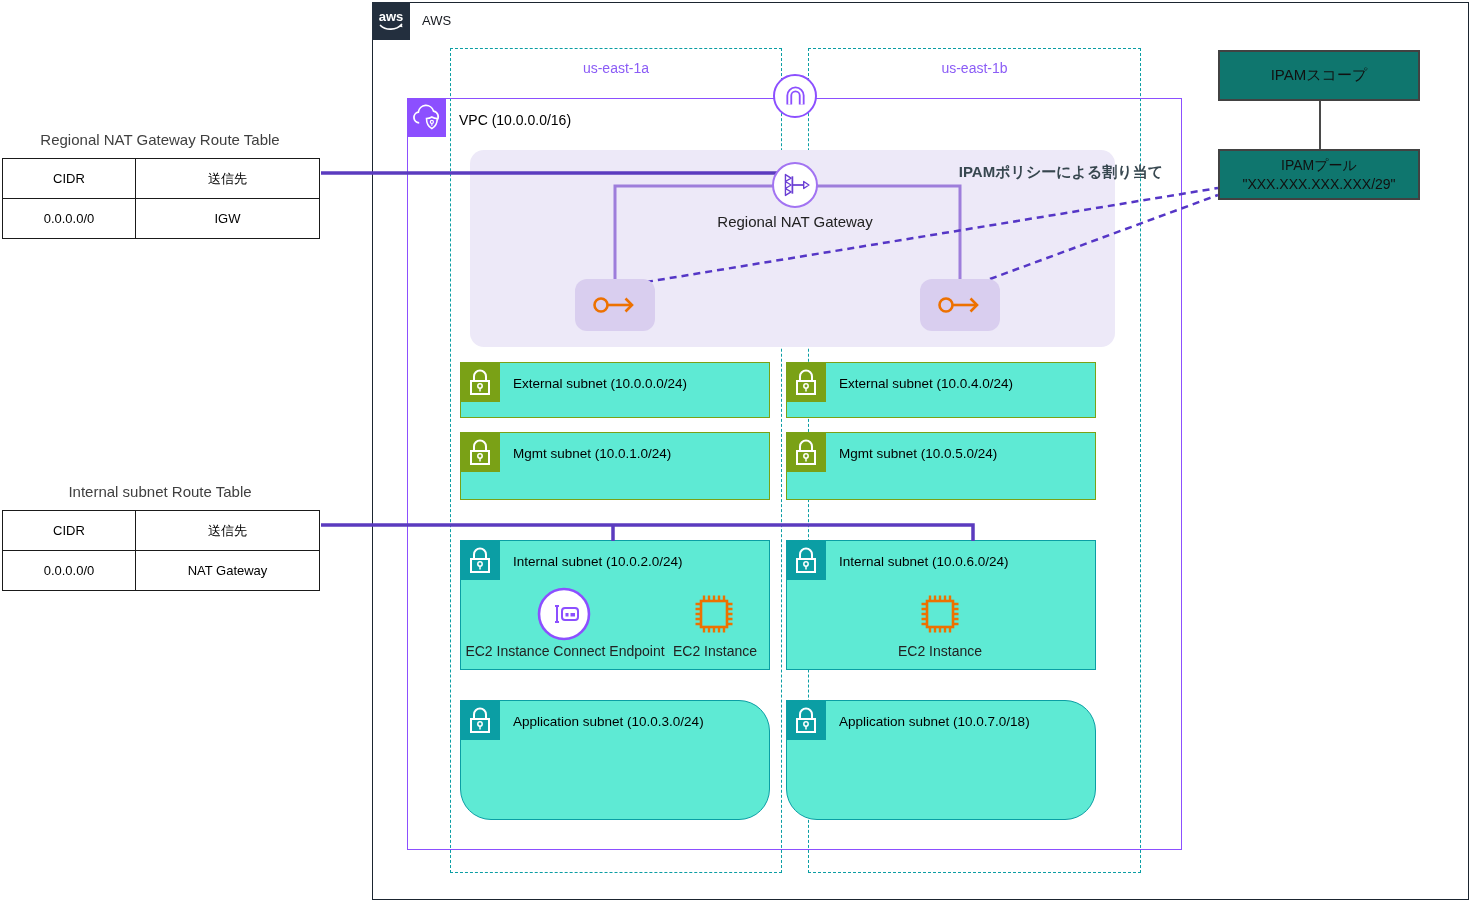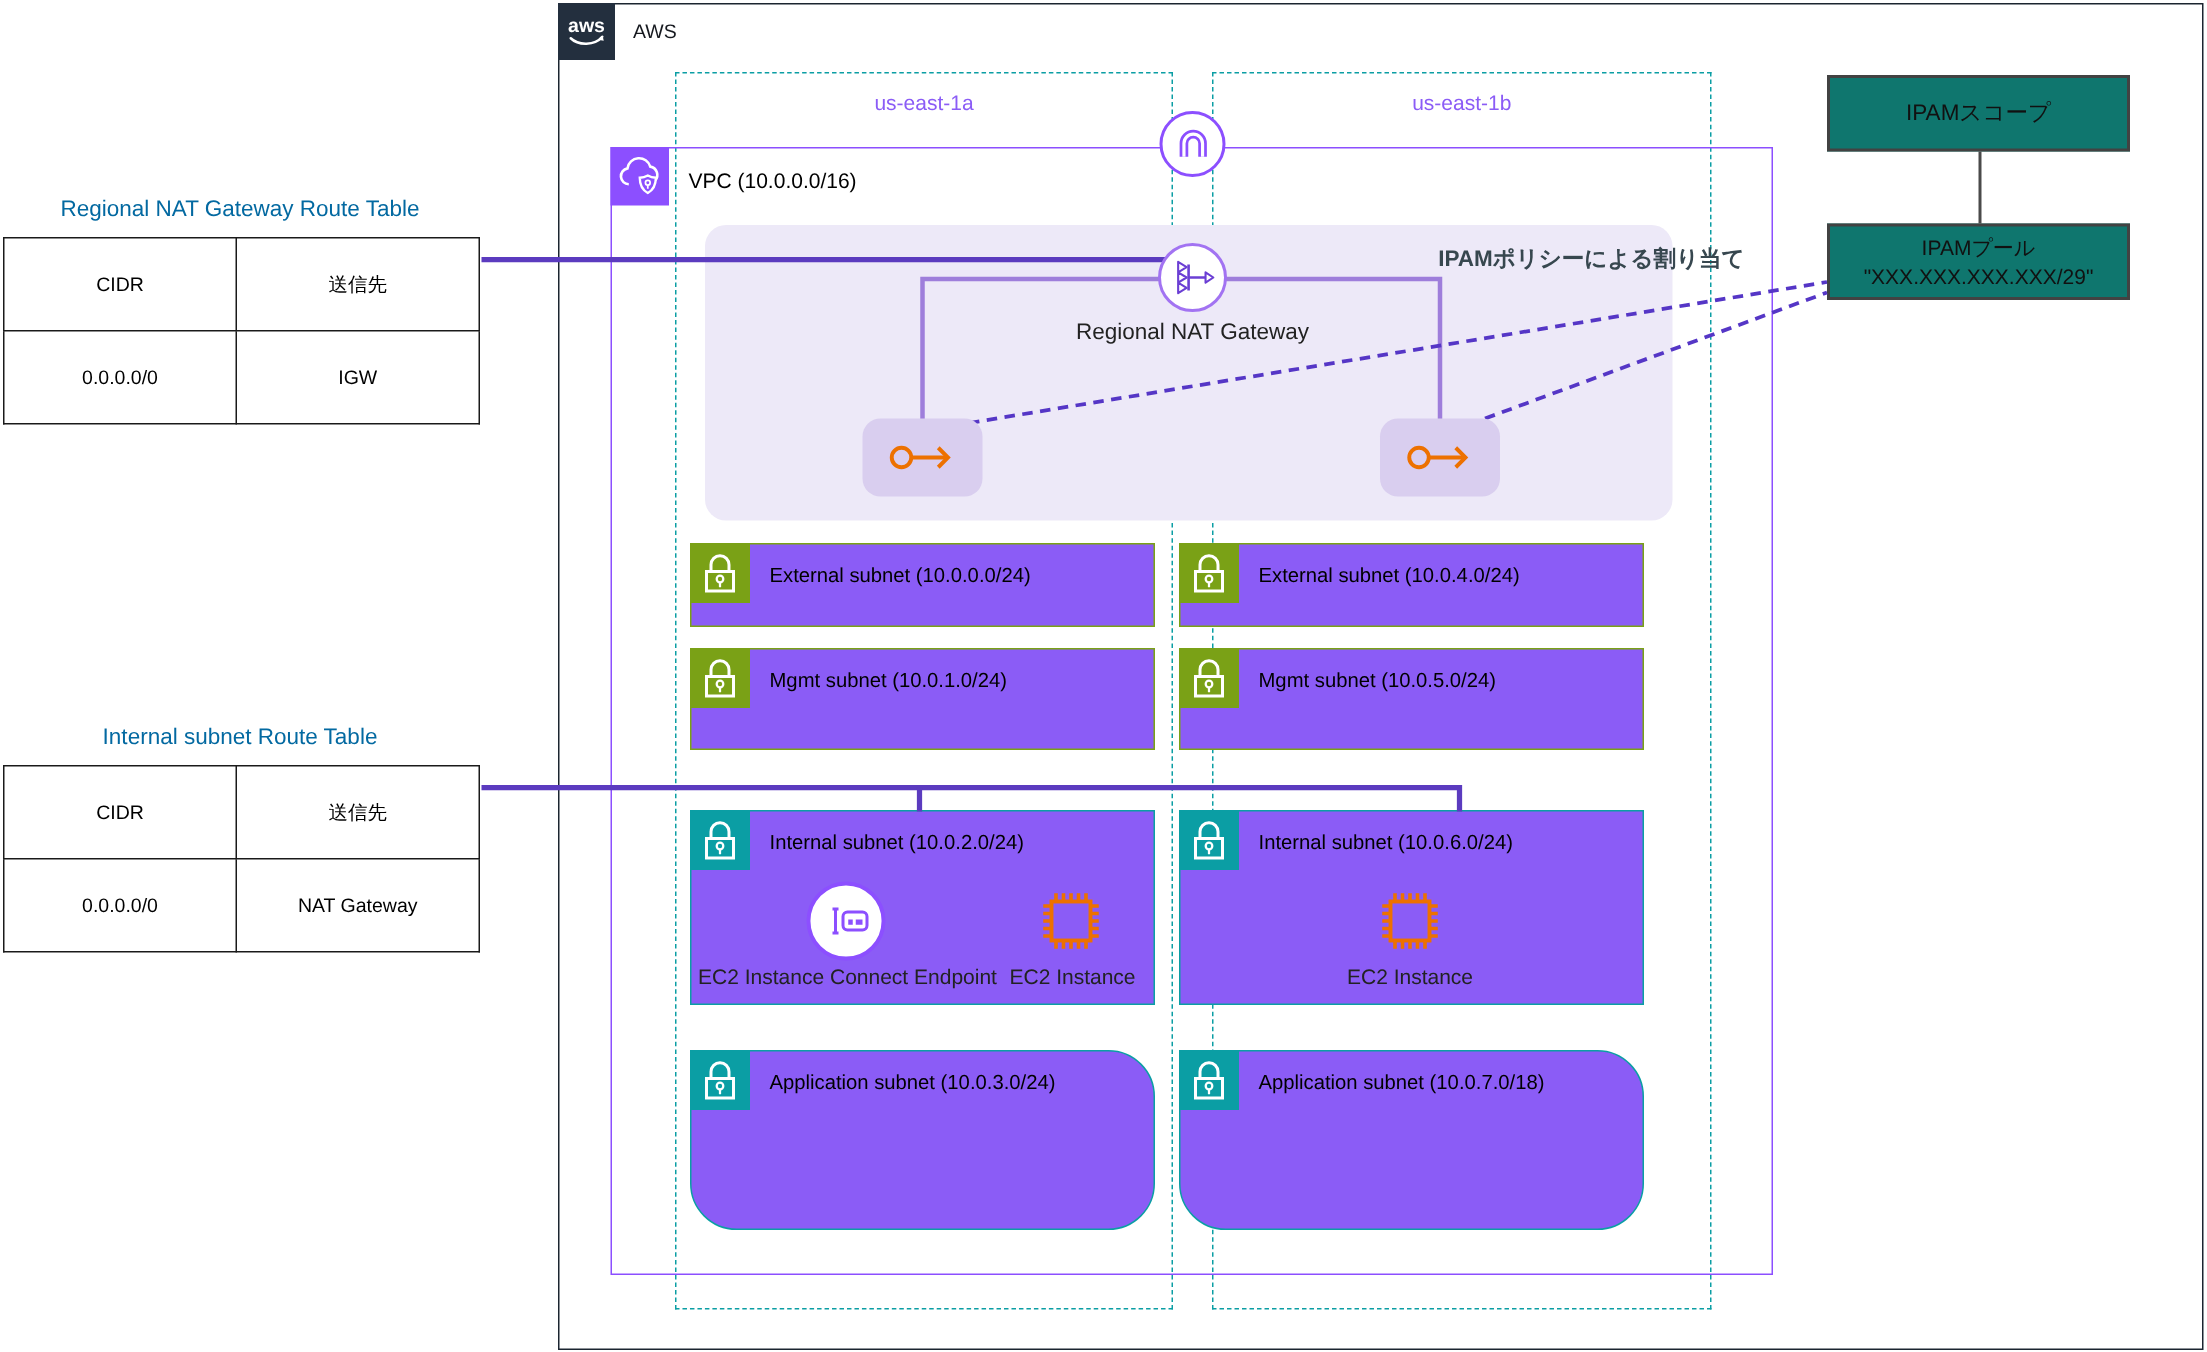--- a/index.html
+++ b/index.html
@@ -26,38 +26,38 @@
   
   .lavender{left:470px;top:150px;width:645px;height:197px;background:#EDE9F8;border-radius:14px;}
   .policy-note{left:790px;top:163px;width:373px;text-align:right;font-size:15px;font-weight:700;color:#37474F;z-index:4;}
   .rngw-icon{left:772px;top:162px;width:46px;height:46px;border-radius:50%;background:#fff;border:2.5px solid #A273F2;box-sizing:border-box;z-index:6;}
   .rngw-label{left:695px;top:213px;width:200px;text-align:center;font-size:15px;color:#222;z-index:4;}
   .igw-icon{left:773px;top:74px;width:44px;height:44px;border-radius:50%;background:#fff;border:2.5px solid #8C4FFF;box-sizing:border-box;z-index:6;}
   .nat-box{width:80px;height:52px;background:#D9CEEF;border-radius:12px;z-index:6;display:flex;align-items:center;justify-content:center;}
   .nat-a{left:575px;top:279px;}
   .nat-b{left:920px;top:279px;}
   
-  .subnet{background:#8b5cf6;box-sizing:border-box;text-decoration:underline;}
+  .subnet{background:#5eead4;box-sizing:border-box;text-decoration:underline;}
   .subnet.public{border:1.5px solid #7AA116;}
   .subnet.private{border:1.5px solid #0B9EA4;}
   .sub-icon{position:absolute;left:-1.5px;top:-1.5px;width:40px;height:40px;}
   .sub-icon.public{background:#7AA116;}
   .sub-icon.private{background:#0B9EA4;}
   .sub-label{position:absolute;left:52px;top:13px;font-size:13.5px;color:#000;white-space:nowrap;}
   .s-a{left:460px;width:310px;}
   .s-b{left:786px;width:310px;}
   .row-ext{top:362px;height:56px;}
   .row-mgmt{top:432px;height:68px;}
   .row-int{top:540px;height:130px;}
   .row-app{top:700px;height:120px;border-radius:31px;}
   .inst-label{position:absolute;font-size:14px;color:#222;text-align:center;white-space:nowrap;}
   
-  .rt-title{width:320px;text-align:center;font-size:15px;color:#0369a1;}
+  .rt-title{width:320px;text-align:center;font-size:15px;color:#404040;}
   table.rt{position:absolute;left:2px;width:318px;border-collapse:collapse;table-layout:fixed;}
-  table.rt td{border:1px solid #1a1a1a;height:29px;text-align:center;font-size:13px;color:#000;padding:16px;margin-top:40px;}
+  table.rt td{border:1px solid #1a1a1a;height:29px;text-align:center;font-size:13px;color:#000;padding:5px;margin-top:40px;}
   table.rt td.c1{width:122px;}
   
   .ipam-box{left:1218px;width:202px;height:51px;border:2px solid #424242;box-sizing:border-box;display:flex;flex-direction:column;align-items:center;justify-content:center;background:#0f766e;z-index:4;}
   .ipam-scope{top:50px;font-size:15px;color:#111;}
   .ipam-pool{top:149px;font-size:14px;color:#111;line-height:1.35;}
   
   .wires{position:absolute;left:0;top:0;z-index:5;pointer-events:none;}
   .iconwrap{display:flex;align-items:center;justify-content:center;width:100%;height:100%;}
 </style>
 </head>

